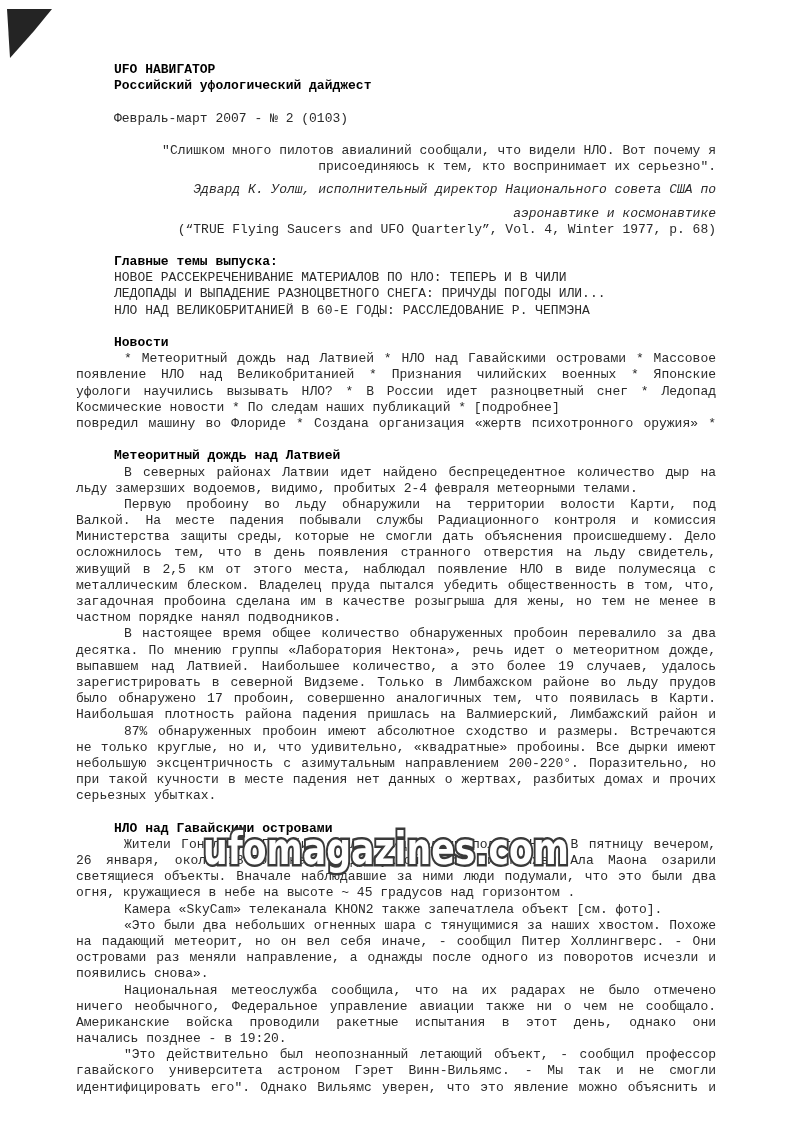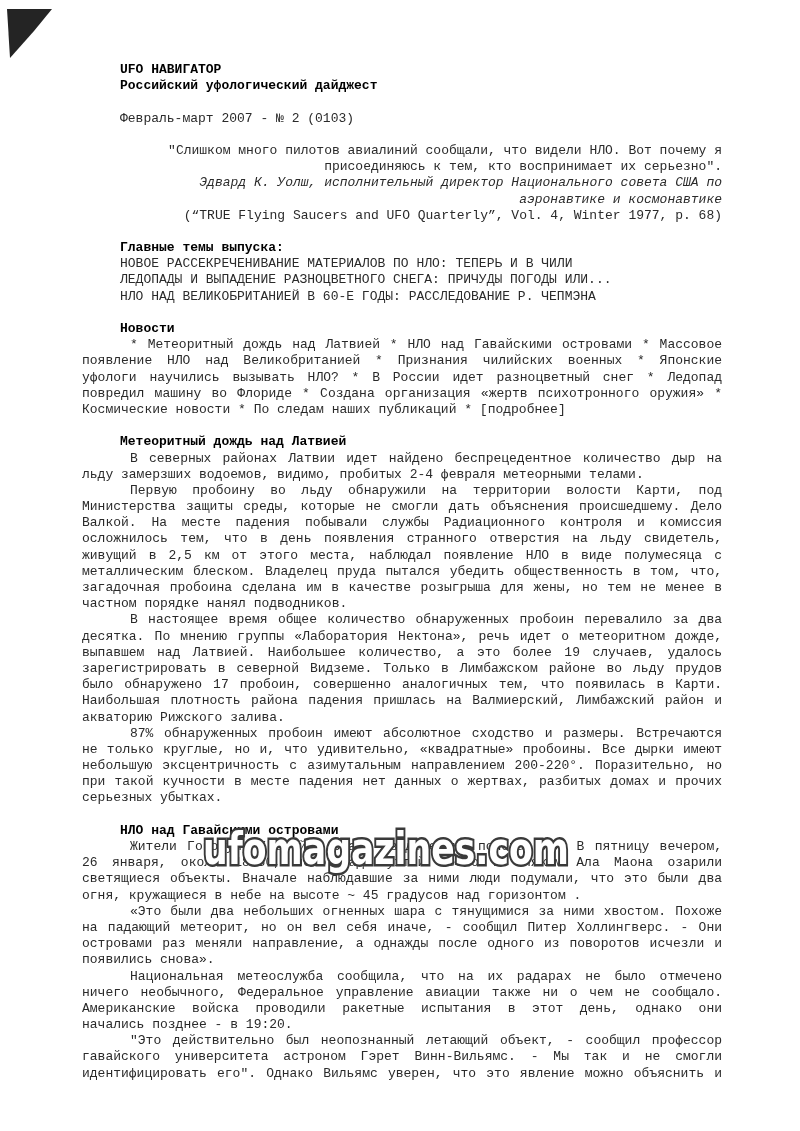--- a/index.html
+++ b/index.html
@@ -6,30 +6,30 @@
   .page{
     position:relative;
     width:800px;height:1131px;
     background:#ffffff;
     margin:0 auto;
     overflow:hidden;
     font-family:"Liberation Mono","DejaVu Sans Mono",monospace;
     font-size:13px;
     color:#2a2a2a;
   }
-  .doc{position:absolute;left:82px;top:62px;width:640px;}
+  .doc{position:absolute;left:76px;top:62px;width:640px;}
   .blk{margin-bottom:16.2px;}
   .ln{height:16.2px;line-height:16.2px;text-align:justify;text-align-last:justify;overflow:hidden;}
   .ln.end{text-align-last:left;}
   .ln.plain{text-align:left;text-align-last:left;}
   .ln.first{text-indent:48px;}
   .ln.ind38{padding-left:38px;}
   .hd{font-weight:bold;color:#000;text-align:left;text-align-last:left;}
   .q{text-align:right;text-align-last:right;}
-  .it{font-style:italic;}
+  .it{font-style:italic;margin-top:7px;}
   .watermark{position:absolute;left:188px;top:818px;pointer-events:none;margin-left:8px;}
   .corner-mark{position:absolute;left:0;top:0;}
 </style>
 </head>
 <body>
 
 <div class="page">
 
   <svg class="corner-mark" width="70" height="70" viewBox="0 0 70 70" aria-hidden="true">
     <path d="M7 9 L52 9 L34 31 L10 58 Z" fill="#242424"></path>
@@ -62,58 +62,58 @@
           <div class="ln plain ind38">НЛО НАД ВЕЛИКОБРИТАНИЕЙ В 60-Е ГОДЫ: РАССЛЕДОВАНИЕ Р. ЧЕПМЭНА</div>
         </div>
     </div>
 
     <div class="blk">
       <div class="ln plain ind38 hd">Новости</div>
       <div id="news-lines">
           <div class="ln first ">* Метеоритный дождь над Латвией * НЛО над Гавайскими островами * Массовое</div>
           <div class="ln ">появление НЛО над Великобританией * Признания чилийских военных * Японские</div>
           <div class="ln ">уфологи научились вызывать НЛО? * В России идет разноцветный снег * Ледопад</div>
+          <div class="ln end">Космические новости * По следам наших публикаций * [подробнее]</div>
           <div class="ln ">повредил машину во Флориде * Создана организация «жертв психотронного оружия» *</div>
-          <div class="ln end">Космические новости * По следам наших публикаций * [подробнее]</div>
         </div>
     </div>
 
     <div id="articles">
         <div class="blk">
           <div class="ln plain ind38 hd">Метеоритный дождь над Латвией</div>
           <div class="ln first ">В северных районах Латвии идет найдено беспрецедентное количество дыр на</div>
           <div class="ln end">льду замерзших водоемов, видимо, пробитых 2-4 февраля метеорными телами.</div>
           <div class="ln first ">Первую пробоину во льду обнаружили на территории волости Карти, под</div>
+          <div class="ln ">Валкой. На месте падения побывали службы Радиационного контроля и комиссия</div>
           <div class="ln ">Министерства защиты среды, которые не смогли дать объяснения происшедшему. Дело</div>
-          <div class="ln ">Валкой. На месте падения побывали службы Радиационного контроля и комиссия</div>
           <div class="ln ">осложнилось тем, что в день появления странного отверстия на льду свидетель,</div>
           <div class="ln ">живущий в 2,5 км от этого места, наблюдал появление НЛО в виде полумесяца с</div>
           <div class="ln ">металлическим блеском. Владелец пруда пытался убедить общественность в том, что,</div>
           <div class="ln ">загадочная пробоина сделана им в качестве розыгрыша для жены, но тем не менее в</div>
           <div class="ln end">частном порядке нанял подводников.</div>
           <div class="ln first ">В настоящее время общее количество обнаруженных пробоин перевалило за два</div>
           <div class="ln ">десятка. По мнению группы «Лаборатория Нектона», речь идет о метеоритном дожде,</div>
           <div class="ln ">выпавшем над Латвией. Наибольшее количество, а это более 19 случаев, удалось</div>
           <div class="ln ">зарегистрировать в северной Видземе. Только в Лимбажском районе во льду прудов</div>
           <div class="ln ">было обнаружено 17 пробоин, совершенно аналогичных тем, что появилась в Карти.</div>
           <div class="ln ">Наибольшая плотность района падения пришлась на Валмиерский, Лимбажский район и</div>
-          <div class="ln end">акваторию Рижского залива.</div>
           <div class="ln first ">87% обнаруженных пробоин имеют абсолютное сходство и размеры. Встречаются</div>
           <div class="ln ">не только круглые, но и, что удивительно, «квадратные» пробоины. Все дырки имеют</div>
           <div class="ln ">небольшую эксцентричность с азимутальным направлением 200-220°. Поразительно, но</div>
           <div class="ln ">при такой кучности в месте падения нет данных о жертвах, разбитых домах и прочих</div>
           <div class="ln end">серьезных убытках.</div>
         </div>
         <div class="blk">
           <div class="ln plain ind38 hd">НЛО над Гавайскими островами</div>
           <div class="ln first ">Жители Гонолулу (Гавайи) стали свидетелями полета НЛО. В пятницу вечером,</div>
           <div class="ln ">26 января, около 18:50, небо над бухтой Кеоло и пляжем Ала Маона озарили</div>
           <div class="ln ">светящиеся объекты. Вначале наблюдавшие за ними люди подумали, что это были два</div>
           <div class="ln end">огня, кружащиеся в небе на высоте ~ 45 градусов над горизонтом .</div>
-          <div class="ln first ">«Это были два небольших огненных шара с тянущимися за ними хвостом. Похоже</div>
+          <div class="ln first end">Камера «SkyCam» телеканала KHON2 также запечатлела объект [см. фото].</div>
+          <div class="ln first ">«Это были два небольших огненных шара с тянущимися за наших хвостом. Похоже</div>
           <div class="ln ">на падающий метеорит, но он вел себя иначе, - сообщил Питер Холлингверс. - Они</div>
           <div class="ln ">островами раз меняли направление, а однажды после одного из поворотов исчезли и</div>
           <div class="ln end">появились снова».</div>
           <div class="ln first ">Национальная метеослужба сообщила, что на их радарах не было отмечено</div>
           <div class="ln ">ничего необычного, Федеральное управление авиации также ни о чем не сообщало.</div>
           <div class="ln ">Американские войска проводили ракетные испытания в этот день, однако они</div>
           <div class="ln end">начались позднее - в 19:20.</div>
           <div class="ln first ">"Это действительно был неопознанный летающий объект, - сообщил профессор</div>
           <div class="ln ">гавайского университета астроном Гэрет Винн-Вильямс. - Мы так и не смогли</div>
           <div class="ln ">идентифицировать его". Однако Вильямс уверен, что это явление можно объяснить и</div>

